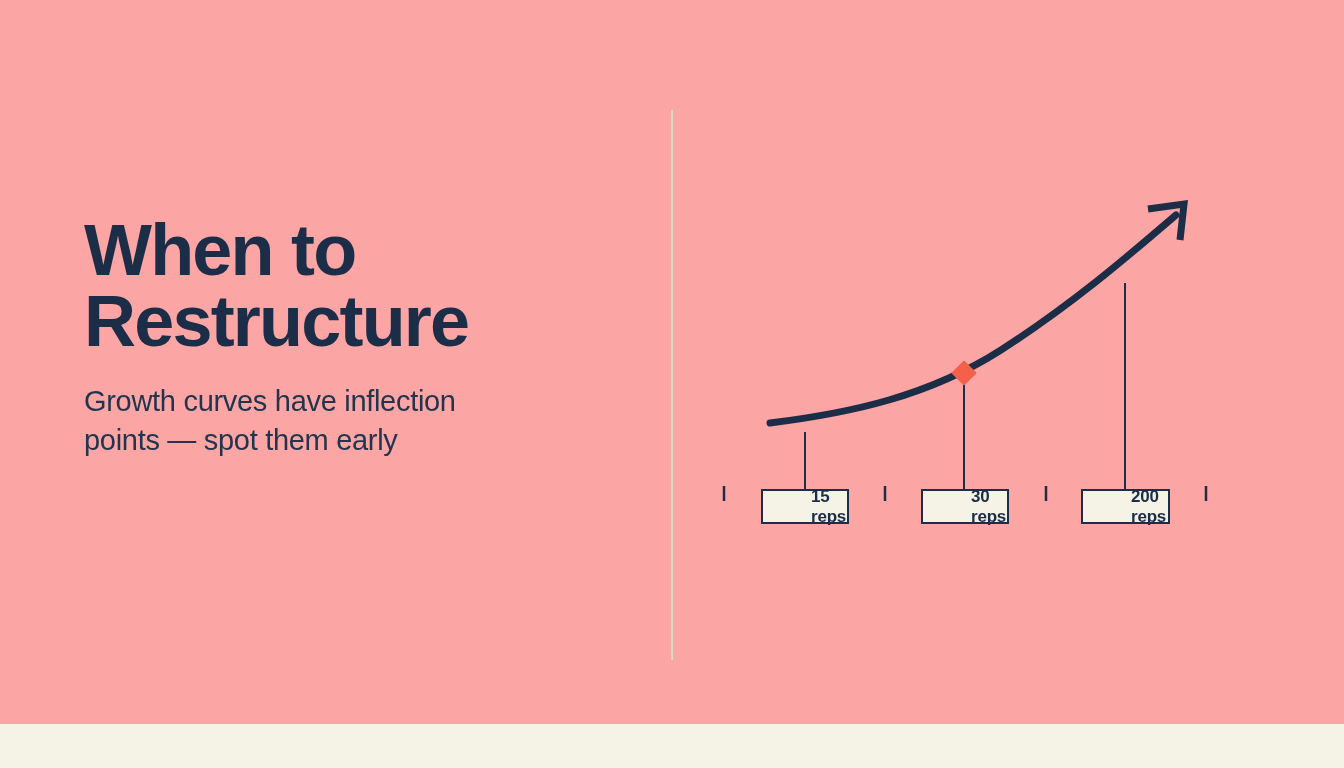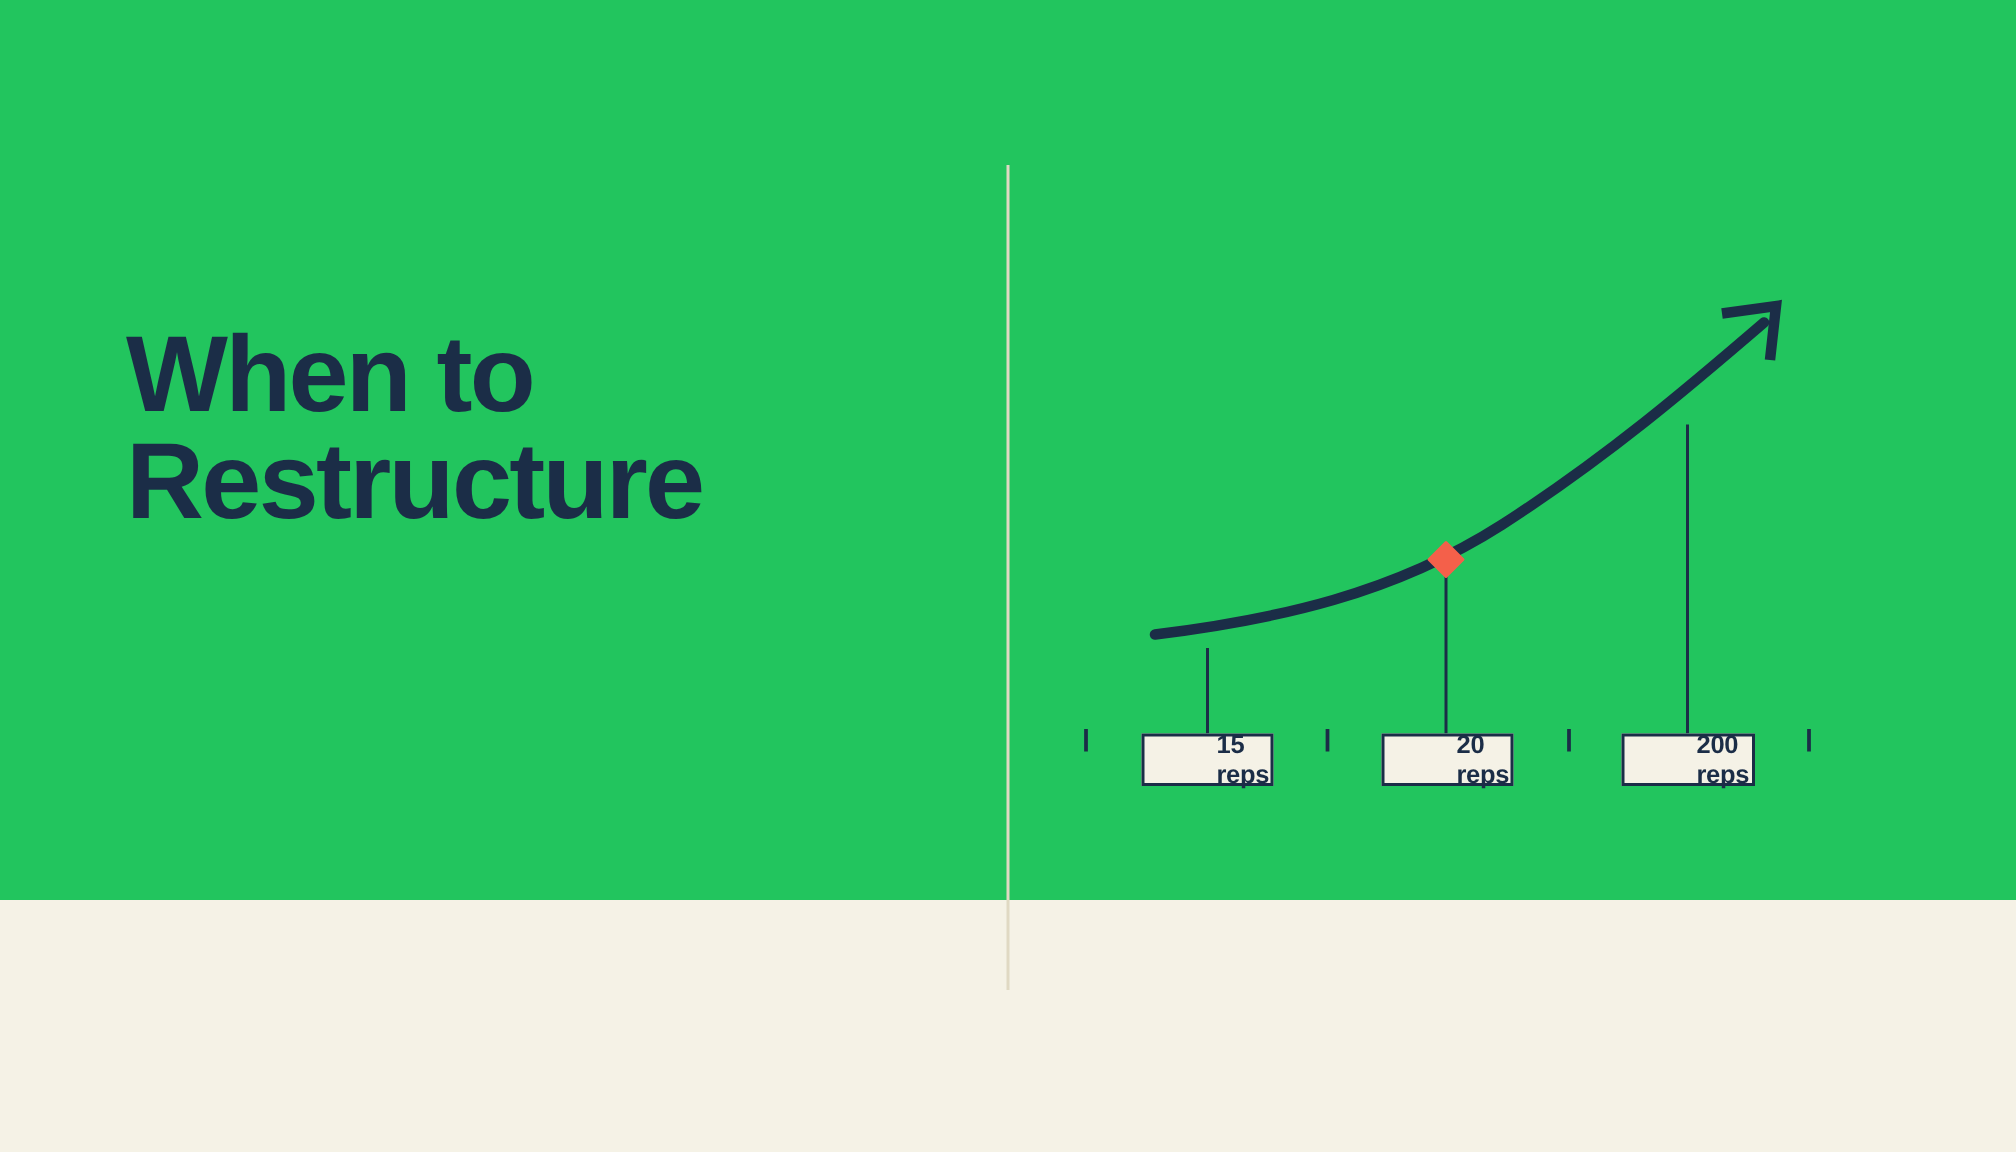--- a/index.html
+++ b/index.html
@@ -4,22 +4,22 @@
 <style>
   * { margin:0; padding:0; box-sizing:border-box; }
   html, body {
     width:1344px; height:768px;
     background:#F5F2E6;
     font-family:"Liberation Sans", sans-serif;
     overflow:hidden;
   }
   #slide {
     position:relative;
-    width:1344px; height:600px;
-    background:#22c55e;
+    width:1344px; height:724px;
+    background:#fca5a5;
   }
 
   
   #left-pane {
     position:absolute;
     left:84px; top:215px;
     width:520px;
   }
   #page-title {
     font-size:72px;
@@ -75,20 +75,22 @@
   #rep-box-2 { left:410px; top:489px; width:89px; }
 </style>
 </head>
 <body>
 
 <div id="slide">
 
   <div id="left-pane">
     <h1 id="page-title">When to
 Restructure</h1>
+    <p id="page-subtitle">Growth curves have inflection
+points — spot them early</p>
   </div>
 
   <div id="divider"></div>
 
   <div id="chart-panel">
 
     <svg id="chart-svg" width="673" height="768" viewBox="0 0 673 768">
 
       <path d="M 99 423 C 180 413, 258 396, 330 350 C 400 305, 455 258, 505 215" fill="none" stroke="#1B2D47" stroke-width="7" stroke-linecap="round"></path>
 
@@ -103,18 +105,18 @@
       <rect x="284" y="364" width="18" height="18" rx="1" transform="rotate(45 293 373)" fill="#F4604A"></rect>
 
       <line x1="53" y1="486" x2="53" y2="501" stroke="#1B2D47" stroke-width="2.5"></line>
       <line x1="214" y1="486" x2="214" y2="501" stroke="#1B2D47" stroke-width="2.5"></line>
       <line x1="375" y1="486" x2="375" y2="501" stroke="#1B2D47" stroke-width="2.5"></line>
       <line x1="535" y1="486" x2="535" y2="501" stroke="#1B2D47" stroke-width="2.5"></line>
     </svg>
 
     <div class="rep-box" id="rep-box-0">15 reps</div>
 
-    <div class="rep-box" id="rep-box-1">20 reps</div>
+    <div class="rep-box" id="rep-box-1">30 reps</div>
 
     <div class="rep-box" id="rep-box-2">200 reps</div>
   </div>
 
 </div>
 
 </body></html>

